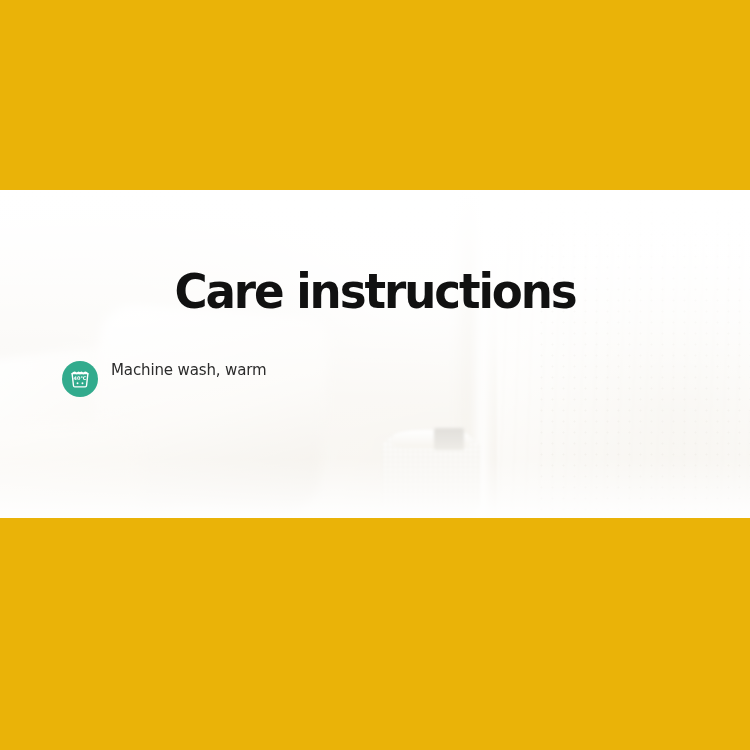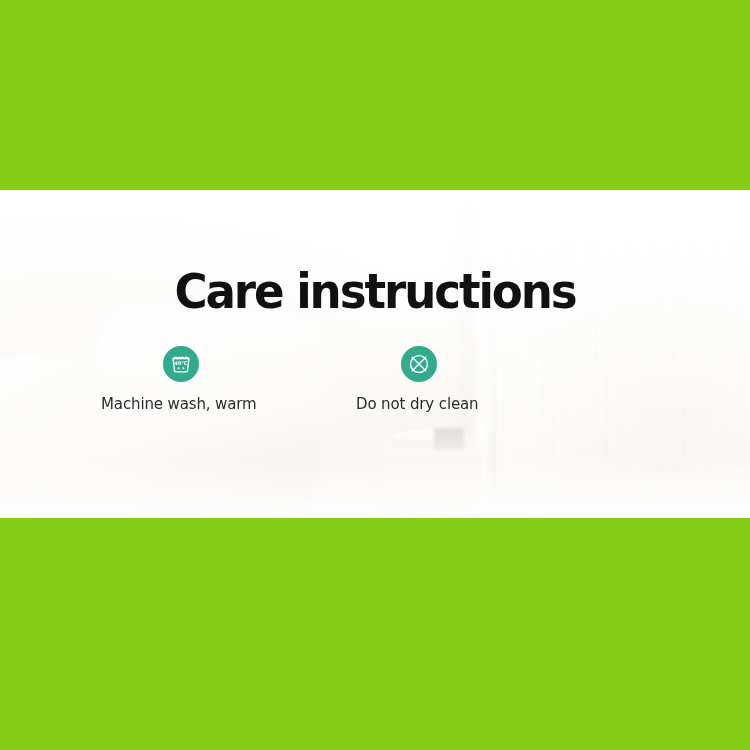--- a/index.html
+++ b/index.html
@@ -15,21 +15,21 @@
     font-family: "Liberation Sans", sans-serif;
   }
 
   
   .banner {
     position: absolute;
     left: 0;
     top: 0;
     width: 750px;
     height: 750px;
-    background: #84cc16;
+    background: #eab308;
     overflow: hidden;
   }
 
   
   .photo {
     position: absolute;
     left: 0;
     top: 190px;
     width: 750px;
     height: 328px;
@@ -170,23 +170,21 @@
     top: 162px;
     width: 640px;
     display: grid;
     grid-template-columns: 238px 238px 164px;
     grid-auto-rows: 54px;
     align-items: center;
   }
 
   .care-item {
     display: flex;
-    align-items: center;
     gap: 13px;
-    flex-direction: column;
   }
 
   .icon-badge {
     flex: 0 0 auto;
     width: 36px;
     height: 36px;
     border-radius: 50%;
     background: #32ab8d;
     display: flex;
     align-items: center;
@@ -240,27 +238,17 @@
             <circle cx="9.3" cy="16.6" r="1.05" fill="#ffffff" stroke="none"></circle>
             <circle cx="14.7" cy="16.6" r="1.05" fill="#ffffff" stroke="none"></circle>
           </svg>
         </span>
         <span class="care-label">Machine wash, warm</span>
       </div>
 
 
 
 
-      <div class="care-item">
-        <span class="icon-badge">
-          <svg width="22" height="22" viewBox="0 0 24 24" fill="none" stroke="#ffffff" stroke-width="1.5" stroke-linecap="round" stroke-linejoin="round">
-            <circle cx="12" cy="12" r="9.2"></circle>
-            <path d="M4.6 4.6 L19.4 19.4"></path>
-            <path d="M19.4 4.6 L4.6 19.4"></path>
-          </svg>
-        </span>
-        <span class="care-label">Do not dry clean</span>
-      </div>
 
 
     </div>
   </div>
 </div>
 
 </body></html>

